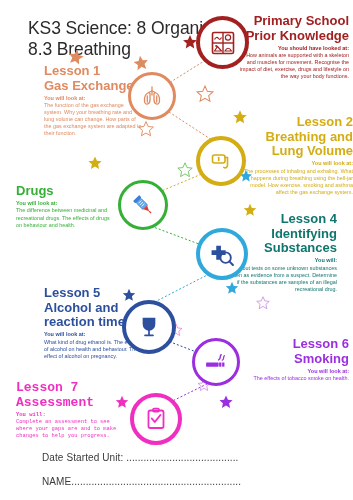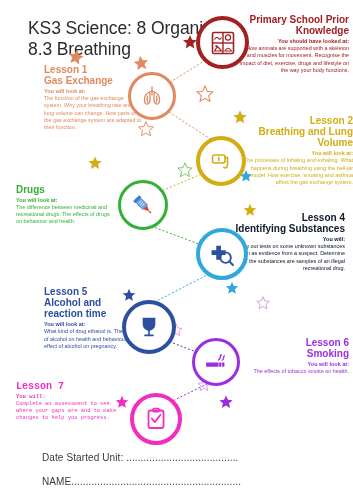--- a/index.html
+++ b/index.html
@@ -24,21 +24,21 @@
   }
   .title .l2{display:block;}
 
   
   .node{position:absolute;border-radius:50%;background:#fff;
         display:flex;align-items:center;justify-content:center;}
   .node svg{display:block;}
 
   
   .block{position:absolute;}
-  .block .hdr{font-weight:700;line-height:1.12;font-size:10px;}
+  .block .hdr{font-weight:700;line-height:1.12;font-size:13px;}
   .block .sub{font-weight:700;font-size:5.5px;line-height:1.25;margin-top:1.5px;}
   .block .body{font-size:5.4px;line-height:1.32;margin-top:0.5px;}
   .ta-l{text-align:left;}
   .ta-r{text-align:right;}
 
   
   .footer{position:absolute;left:42px;top:452px;width:300px;color:#3a3a3a;}
   .footer div{font-size:10px;letter-spacing:0.1px;margin-bottom:13px;white-space:nowrap;}
 </style>
 </head>
@@ -193,21 +193,21 @@
     <div class="sub">You will look at:</div>
     <div class="body">The processes of inhaling and exhaling. What happens during breathing using the bell-jar model. How exercise, smoking and asthma affect the gas exchange system.</div>
   </div>
 
   <div class="block ta-l" style="left:16px;top:184px;width:100px;color:#35b037;">
     <div class="hdr">Drugs</div>
     <div class="sub">You will look at:</div>
     <div class="body">The difference between medicinal and recreational drugs. The effects of drugs on behaviour and health.</div>
   </div>
 
-  <div class="block ta-r" style="left:234px;top:212px;width:111px;color:#0f172a;">
+  <div class="block ta-r" style="left:226px;top:212px;width:111px;color:#0f766e;">
     <div class="hdr">Lesson 4</div>
     <div class="hdr">Identifying Substances</div>
     <div class="sub">You will:</div>
     <div class="body">Carry out tests on some unknown substances taken as evidence from a suspect. Determine if the substances are samples of an illegal recreational drug.</div>
   </div>
 
   <div class="block ta-l" style="left:44px;top:286px;width:98px;color:#2c4f9e;">
     <div class="hdr">Lesson 5</div>
     <div class="hdr">Alcohol and reaction time</div>
     <div class="sub">You will look at:</div>
@@ -216,20 +216,21 @@
 
   <div class="block ta-r" style="left:241px;top:337px;width:108px;color:#9b2fe0;">
     <div class="hdr">Lesson 6</div>
     <div class="hdr">Smoking</div>
     <div class="sub">You will look at:</div>
     <div class="body">The effects of tobacco smoke on health.</div>
   </div>
 
   <div class="block ta-l" style="left:16px;top:381px;width:102px;color:#f02ec0;font-family:Liberation Mono, monospace;">
     <div class="hdr">Lesson 7</div>
+    <div class="hdr">Assessment</div>
     <div class="sub">You will:</div>
     <div class="body">Complete an assessment to see where your gaps are and to make changes to help you progress.</div>
   </div>
 
   <div class="footer">
     <div>Date Started Unit: .......................................</div>
     <div>NAME...........................................................</div>
   </div>
 
 </div>

